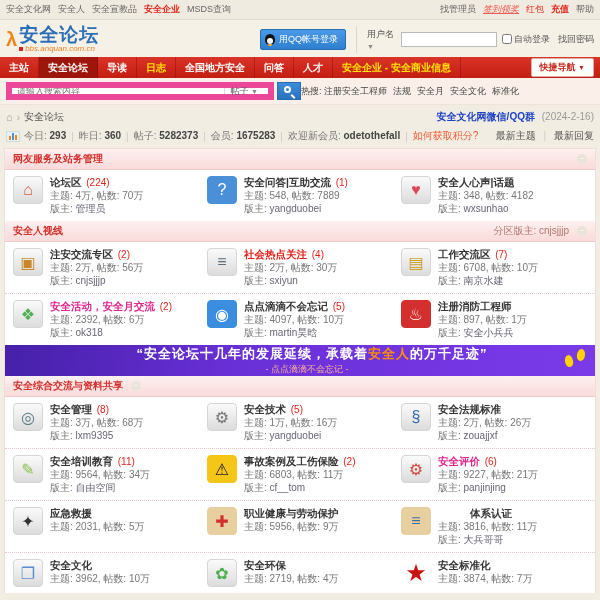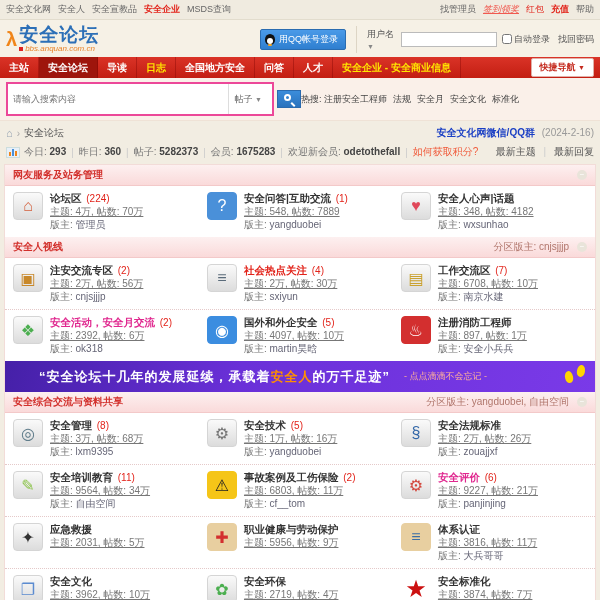--- a/index.html
+++ b/index.html
@@ -45,21 +45,21 @@
   
   .nav { background:linear-gradient(#da3327,#c31e12); display:flex; align-items:stretch; height:21px; }
   .nav a { color:#fff; font-weight:bold; font-size:10px; padding:0 9px; line-height:21px; border-right:1px solid rgba(120,0,0,.35); }
   .nav a.active { background:#9e150c; }
   .nav a.yellow { color:#ffe400; }
   .quicknav { margin-left:auto; align-self:center; margin-right:6px; background:#fff; color:#c4291d; font-size:9px; font-weight:bold; border:1px solid #e0b0a8; border-radius:2px; padding:2px 8px; }
   .quicknav .dn { font-size:7px; }
 
   
   .searchrow { background:#faf0e9; padding:4px 6px; display:flex; align-items:center; border-bottom:1px solid #efe2d6; }
-  .searchbox { display:flex; background:#fff; border:2px solid #ec4899; height:34px; width:268px; }
+  .searchbox { display:flex; background:#fff; border:6px solid #ec4899; height:18px; width:268px; }
   .searchbox input { border:0; outline:0; flex:1; font-size:9px; padding:0 5px; color:#999; }
   .scope { border-left:1px solid #ddd; font-size:9px; color:#666; display:flex; align-items:center; padding:0 6px; white-space:nowrap; }
   .sbtn { width:24px; height:18px; background:linear-gradient(#3b8ddb,#2a72bd); border:1px solid #2a6aae; margin-left:3px; position:relative; cursor:pointer; }
   .sbtn i { position:absolute; left:6px; top:3px; width:7px; height:7px; border:2px solid #fff; border-radius:50%; }
   .sbtn i:after { content:""; position:absolute; left:6px; top:6px; width:2px; height:5px; background:#fff; transform:rotate(-45deg); }
   .hot { margin-left:0; font-size:9px; color:#444; }
   .hot a { margin-right:6px; color:#444; }
 
   
   .crumbrow { display:flex; align-items:center; padding:5px 2px 2px; }
@@ -88,26 +88,26 @@
   .frow { display:flex; padding:4px 4px; }
   .frow + .frow { border-top:1px dotted #e5c9c9; }
   .fcell { width:33.33%; display:flex; padding:2px 4px; }
   .ficon { width:30px; height:28px; border-radius:4px; margin-right:7px; flex:0 0 30px;
            display:flex; align-items:center; justify-content:center; font-size:16px;
            background:linear-gradient(#fafafa,#dcdcdc); border:1px solid #d5d5d5; }
   .ficon.plain { background:none; border:0; font-size:24px; }
   .finfo { line-height:13px; }
   .ftitle { font-weight:bold; font-size:10.5px; color:#333; }
   .fcount { color:#e2231a; font-weight:normal; margin-left:2px; }
-  .fstats { color:#777;text-decoration:underline; }
+  .fstats { color:#777; }
   .fmods { color:#777; }
   .fmods a { color:#667; }
 
   
-  .banner { margin:0; height:31px; background:linear-gradient(100deg,#4520a8,#6a30d8 40%,#7a3ae8); display:flex; align-items:center; color:#fff; padding:0 10px; position:relative; overflow:hidden; }
+  .banner { margin:0; height:31px; background:linear-gradient(100deg,#4520a8,#6a30d8 40%,#7a3ae8); display:flex; align-items:center; color:#fff; padding:0 10px; position:relative; overflow:hidden;flex-direction:column; }
   .banner .btxt { font-size:13px; font-weight:bold; letter-spacing:1px; margin-left:24px; }
   .banner .hl { color:#ff9000; }
   .banner .bsub { color:#ffb09a; font-size:9px; margin-left:14px; }
   .foot-ic { position:absolute; right:8px; top:4px; width:22px; height:22px; }
   .foot-ic b, .foot-ic i { position:absolute; background:#ffd400; border-radius:50% 50% 45% 45%; width:8px; height:12px; }
   .foot-ic b { left:0; top:6px; transform:rotate(-12deg); }
   .foot-ic i { right:2px; top:0; transform:rotate(10deg); }
 </style>
 </head>
 <body>
@@ -273,21 +273,21 @@
             <div class="ficon" style="color: rgb(76, 175, 80);">❖</div>
             <div class="finfo">
               <div><a class="ftitle" style="color: rgb(224, 40, 143);">安全活动，安全月交流</a><span class="fcount"> (2)</span></div>
               <div class="fstats">主题: 2392, 帖数: 6万</div>
               <div class="fmods">版主: <a>ok318</a></div>
             </div>
           </div>
           <div class="fcell">
             <div class="ficon" style="color: rgb(255, 255, 255); background: rgb(59, 141, 224); border-color: rgb(59, 141, 224);">◉</div>
             <div class="finfo">
-              <div><a class="ftitle" style="color: rgb(51, 51, 51);">国外和外企安全</a><span class="fcount"> (5)</span></div>
+              <div><a class="ftitle" style="color: rgb(51, 51, 51);">点点滴滴不会忘记</a><span class="fcount"> (5)</span></div>
               <div class="fstats">主题: 4097, 帖数: 10万</div>
               <div class="fmods">版主: <a>martin昊晗</a></div>
             </div>
           </div>
           <div class="fcell">
             <div class="ficon" style="color: rgb(255, 255, 255); background: rgb(211, 47, 47); border-color: rgb(211, 47, 47);">♨</div>
             <div class="finfo">
               <div><a class="ftitle" style="color: rgb(51, 51, 51);">注册消防工程师</a></div>
               <div class="fstats">主题: 897, 帖数: 1万</div>
               <div class="fmods">版主: <a>安全小兵兵</a></div>
@@ -303,21 +303,20 @@
       <span class="bsub">- 点点滴滴不会忘记 -</span>
       <span class="foot-ic">
           <b></b>
           <i></i>
         </span>
     </div>
 
     <div id="sec-2">
         <div class="sechead">
           <span class="stitle">安全综合交流与资料共享</span>
-          <span class="smods"><span>分区版主: </span><a>yangduobei, 自由空间</a></span>
           <span class="collapse">−</span>
         </div>
         <div class="frow">
           <div class="fcell">
             <div class="ficon" style="color: rgb(96, 125, 139);">◎</div>
             <div class="finfo">
               <div><a class="ftitle" style="color: rgb(51, 51, 51);">安全管理</a><span class="fcount"> (8)</span></div>
               <div class="fstats">主题: 3万, 帖数: 68万</div>
               <div class="fmods">版主: <a>lxm9395</a></div>
             </div>
@@ -376,21 +375,21 @@
           <div class="fcell">
             <div class="ficon" style="color: rgb(211, 47, 47); background: rgb(232, 207, 160); border-color: rgb(232, 207, 160);">✚</div>
             <div class="finfo">
               <div><a class="ftitle" style="color: rgb(51, 51, 51);">职业健康与劳动保护</a></div>
               <div class="fstats">主题: 5956, 帖数: 9万</div>
             </div>
           </div>
           <div class="fcell">
             <div class="ficon" style="color: rgb(59, 110, 165); background: rgb(232, 207, 160); border-color: rgb(232, 207, 160);">≡</div>
             <div class="finfo">
-              <div><a class="ftitle" style="color: rgb(51, 51, 51);">体系认证</a></div>
+              <div><a class="ftitle" style="color: rgb(51, 51, 51); margin-left: 32px;">体系认证</a></div>
               <div class="fstats">主题: 3816, 帖数: 11万</div>
               <div class="fmods">版主: <a>大兵哥哥</a></div>
             </div>
           </div>
         </div>
         <div class="frow">
           <div class="fcell">
             <div class="ficon" style="color: rgb(91, 139, 208);">❐</div>
             <div class="finfo">
               <div><a class="ftitle" style="color: rgb(51, 51, 51);">安全文化</a></div>

